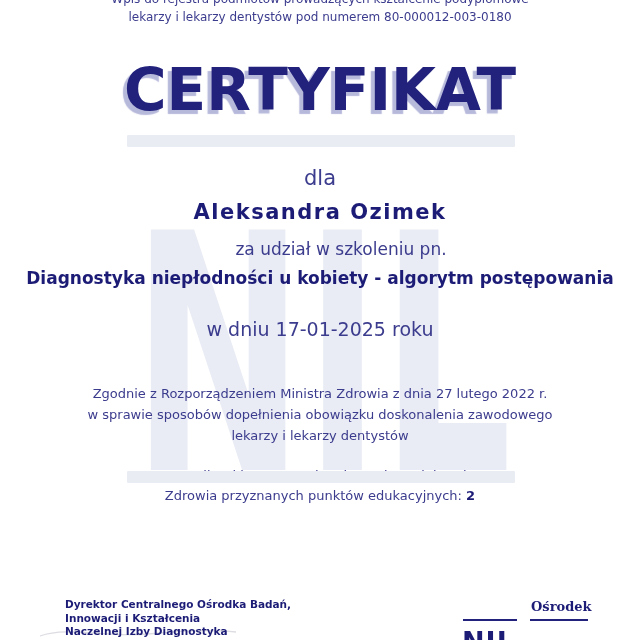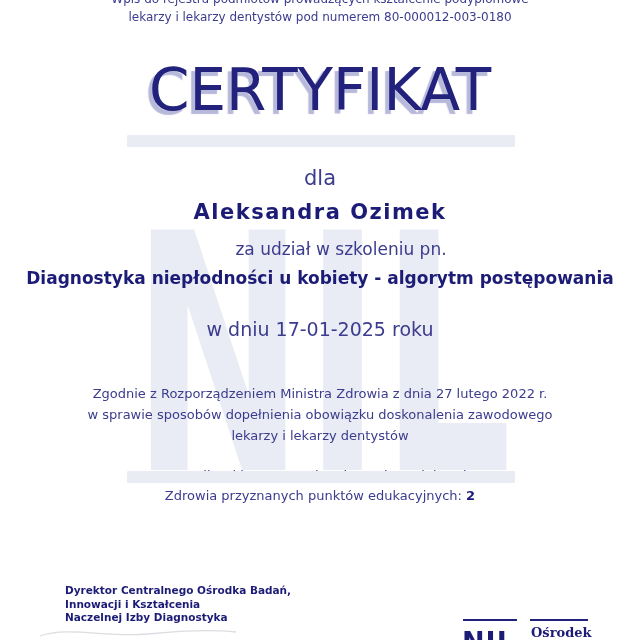--- a/index.html
+++ b/index.html
@@ -10,21 +10,21 @@
     overflow:hidden;
     font-family:"DejaVu Sans","Liberation Sans",sans-serif;
     color:#35358a;
   }
   .centered{position:absolute;left:0;width:640px;text-align:center;}
   .watermark-svg{position:absolute;left:0;top:0;pointer-events:none;}
   .header-lines{top:-9px;font-size:12px;line-height:17.5px;color:#3c3c8e;}
   .cert-title{
     top:56px;
     font-size:58px;
-    font-weight:400;
+    font-weight:700;
     letter-spacing:0px;
     color:#22227d;
     text-shadow:-4px 4px 1px #b7b9db;
   }
   .divider{
     position:absolute;left:127px;width:388px;height:12px;
     background:#e9ecf3;border-radius:1px;
   }
   .divider-1{top:135px;}
   .divider-2{top:471px;}
@@ -32,34 +32,34 @@
   .recipient-name{
     top:200px;font-size:21px;font-weight:700;letter-spacing:1.5px;color:#1c1c77;
   }
   .participation-line{top:239px;font-size:17px;color:#3c3c8e;padding-left:21px;}
   .course-line{top:268px;font-size:17px;font-weight:700;color:#1c1c77;}
   .date-line{top:318px;font-size:19px;color:#3c3c8e;}
   .legal-block{top:383px;font-size:13px;line-height:21px;color:#3c3c8e;}
   .points-block{top:438px;font-size:13px;line-height:20px;color:#3c3c8e;margin-top:28px;}
   .points-value{font-weight:700;color:#1c1c77;}
   .sig-block{
-    position:absolute;left:65px;top:584px;
+    position:absolute;left:65px;top:598px;
     font-size:10.5px;line-height:13.5px;font-weight:700;color:#1c1c77;
     text-align:left;
   }
   .sig-stroke{position:absolute;left:38px;top:620px;}
   .logo-rule{position:absolute;top:619px;height:2px;background:#22227d;}
   .logo-rule-left{left:463px;width:54px;}
   .logo-rule-right{left:530px;width:58px;}
   .logo-abbr{
     position:absolute;left:462px;top:626px;
     font-size:27px;font-weight:800;letter-spacing:1px;color:#1c1c77;
   }
   .logo-unit{
-    position:absolute;left:531px;top:625px;
+    position:absolute;left:531px;top:599px;
     font-family:"DejaVu Serif","Liberation Serif",serif;
     font-size:13px;font-weight:700;color:#1c1c77;
   }
 </style>
 </head>
 <body>
 
 <div class="page">
 
   <svg class="watermark-svg" width="640" height="640" viewBox="0 0 640 640" aria-hidden="true">

